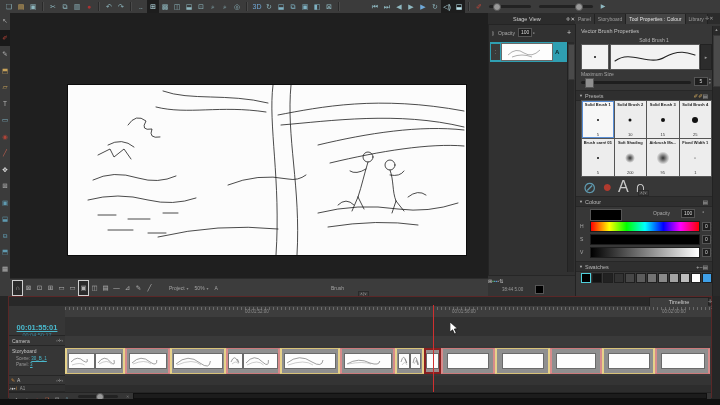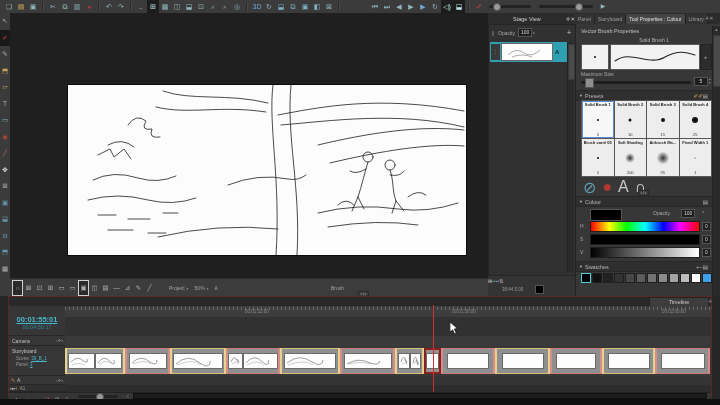--- a/index.html
+++ b/index.html
@@ -411,21 +411,21 @@
   </div>
 
   <div id="tl" class="abs"></div>
   <div id="tl-tabs" class="abs">
     <div id="tl-tab">Timeline</div>
     <span style="position:absolute;left:699px;top:1px;font-size:5px;color:#9f9f9f;"><span class="icon">✛</span><span class="icon">✕</span></span>
   </div>
   <div id="tl-hcol" class="abs"></div>
 
   <div class="tl-cell" style="top:306px;height:30px;text-align:center;">
-    <div class="tc-main" style="margin-top:9px;">00:01:55:01</div>
+    <div class="tc-main" style="margin-top:17px;">00:01:55:01</div>
     <div class="tc-sub">00:04:50:17</div>
   </div>
   <div class="tl-cell" style="top:336px;height:10px;display:flex;align-items:center;">
     <span class="hdr-lbl" style="margin-left:3px;">Camera</span>
     <span style="flex:1;"></span>
     <span class="hdr-ctl" style="margin-right:2px;"><span class="icon">‹</span><span class="icon">✛</span><span class="icon">›</span></span>
   </div>
   <div class="tl-cell" style="top:346px;height:30px;">
     <div class="hdr-lbl" style="margin:2px 0 0 3px;">Storyboard</div>
     <div style="font-size:4.5px;color:#9a9a9a;margin:2px 0 0 7px;"><span>Scene:</span> <span class="teal">30_B_1</span></div>

